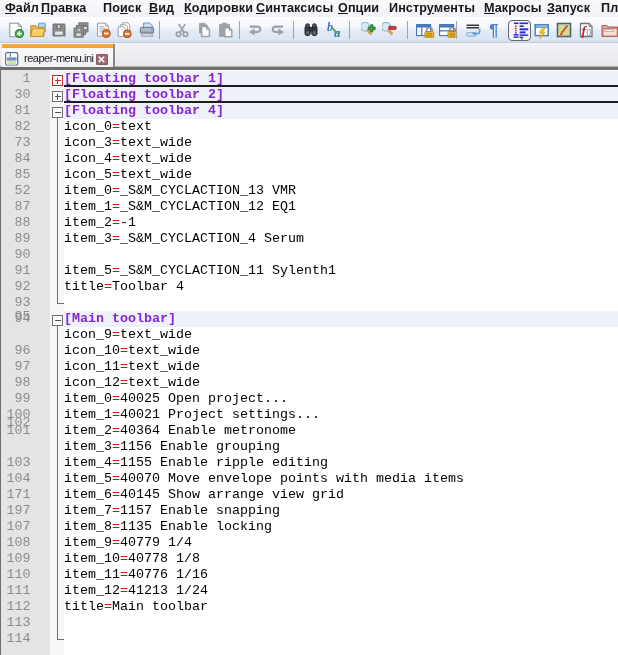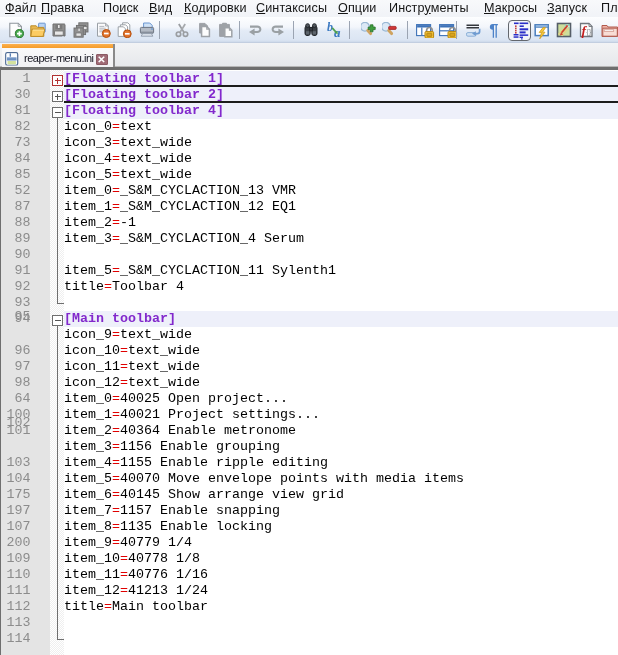--- a/index.html
+++ b/index.html
@@ -1,20 +1,20 @@
 <!DOCTYPE html>
 <html><head><meta charset="utf-8"><title>reaper-menu.ini - Notepad++</title>
 <style>
 *{margin:0;padding:0;box-sizing:border-box}
 html,body{width:618px;height:655px;overflow:hidden}
 body{font-family:"Liberation Sans",sans-serif;position:relative;background:#fff}
 #app{position:absolute;inset:0;width:618px;height:655px}
 
 .menubar{position:absolute;left:0;top:0;width:100%;height:29px;
-  background:linear-gradient(#f8f9fb,#eceff5);}
+  background:linear-gradient(#f8f9fb,#eceff5);font-weight:bold;}
 .mi{position:absolute;top:0.5px;font-size:12.6px;letter-spacing:.1px;color:#161616;white-space:nowrap}
 .u{text-decoration:underline}
 
 .toolbar{position:absolute;left:0;top:17px;width:100%;height:26px;
   background:linear-gradient(#fdfeff 0%,#f3f6fb 40%,#e3ebf6 55%,#dbe5f3 92%,#cdd9ea 100%);border-bottom:0.5px solid #c2cee0}
 .ti{position:absolute}
 .sep{position:absolute;top:4px;width:1px;height:18px;background:#9ba4b2}
 .pressed{position:absolute;left:507.5px;top:3px;width:23.5px;height:20.5px;border:1.5px solid #63676d;border-radius:4px;
   background:#f3f5f9}
 .toolbar svg{position:absolute}
@@ -301,39 +301,39 @@
 <div class="secbg" style="top:311px"></div>
 <div class="tx sec" style="top:311px">[Main toolbar]</div>
 <div class="ln" style="top:309px">95</div>
 <div class="tx" style="top:327px">icon_9<span class="eq">=</span>text_wide</div>
 <div class="ln" style="top:343px">96</div>
 <div class="tx" style="top:343px">icon_10<span class="eq">=</span>text_wide</div>
 <div class="ln" style="top:359px">97</div>
 <div class="tx" style="top:359px">icon_11<span class="eq">=</span>text_wide</div>
 <div class="ln" style="top:375px">98</div>
 <div class="tx" style="top:375px">icon_12<span class="eq">=</span>text_wide</div>
-<div class="ln" style="top:391px">64</div>
+<div class="ln" style="top:391px">99</div>
 <div class="tx" style="top:391px">item_0<span class="eq">=</span>40025 Open project...</div>
 <div class="ln" style="top:407px">100</div>
 <div class="tx" style="top:407px">item_1<span class="eq">=</span>40021 Project settings...</div>
 <div class="ln" style="top:423px">101</div>
 <div class="tx" style="top:423px">item_2<span class="eq">=</span>40364 Enable metronome</div>
 <div class="ln" style="top:415px">102</div>
 <div class="tx" style="top:439px">item_3<span class="eq">=</span>1156 Enable grouping</div>
 <div class="ln" style="top:455px">103</div>
 <div class="tx" style="top:455px">item_4<span class="eq">=</span>1155 Enable ripple editing</div>
 <div class="ln" style="top:471px">104</div>
 <div class="tx" style="top:471px">item_5<span class="eq">=</span>40070 Move envelope points with media items</div>
-<div class="ln" style="top:487px">175</div>
+<div class="ln" style="top:487px">171</div>
 <div class="tx" style="top:487px">item_6<span class="eq">=</span>40145 Show arrange view grid</div>
 <div class="ln" style="top:503px">197</div>
 <div class="tx" style="top:503px">item_7<span class="eq">=</span>1157 Enable snapping</div>
 <div class="ln" style="top:519px">107</div>
 <div class="tx" style="top:519px">item_8<span class="eq">=</span>1135 Enable locking</div>
-<div class="ln" style="top:535px">200</div>
+<div class="ln" style="top:535px">108</div>
 <div class="tx" style="top:535px">item_9<span class="eq">=</span>40779 1/4</div>
 <div class="ln" style="top:551px">109</div>
 <div class="tx" style="top:551px">item_10<span class="eq">=</span>40778 1/8</div>
 <div class="ln" style="top:567px">110</div>
 <div class="tx" style="top:567px">item_11<span class="eq">=</span>40776 1/16</div>
 <div class="ln" style="top:583px">111</div>
 <div class="tx" style="top:583px">item_12<span class="eq">=</span>41213 1/24</div>
 <div class="ln" style="top:599px">112</div>
 <div class="tx" style="top:599px">title<span class="eq">=</span>Main toolbar</div>
 <div class="ln" style="top:615px">113</div>

